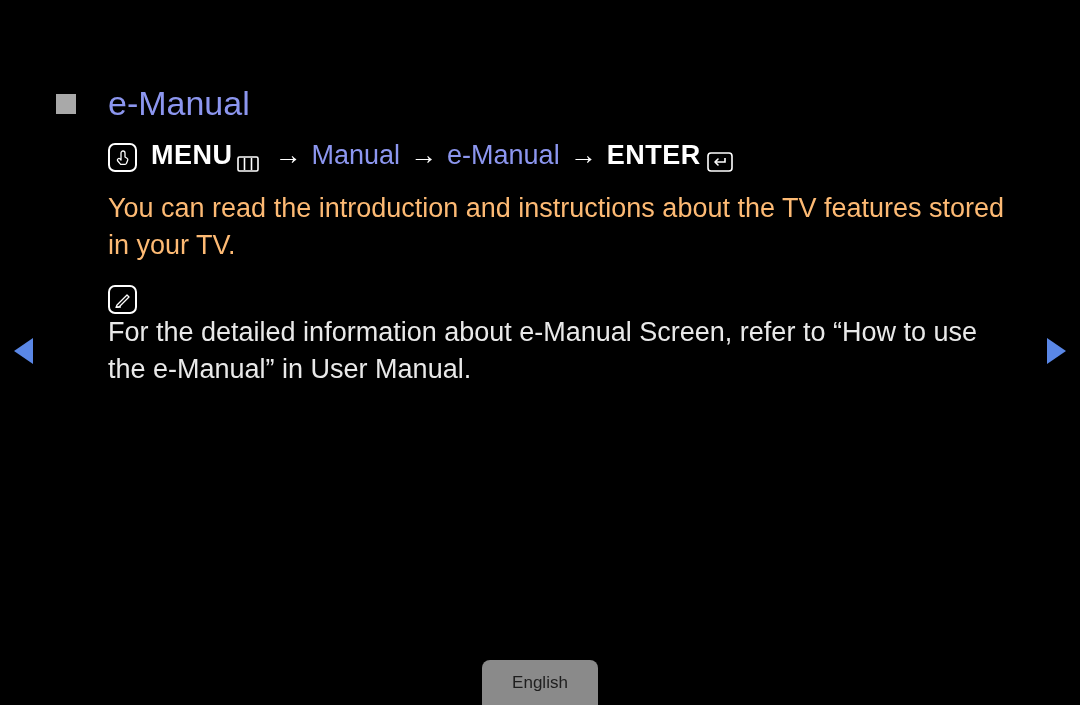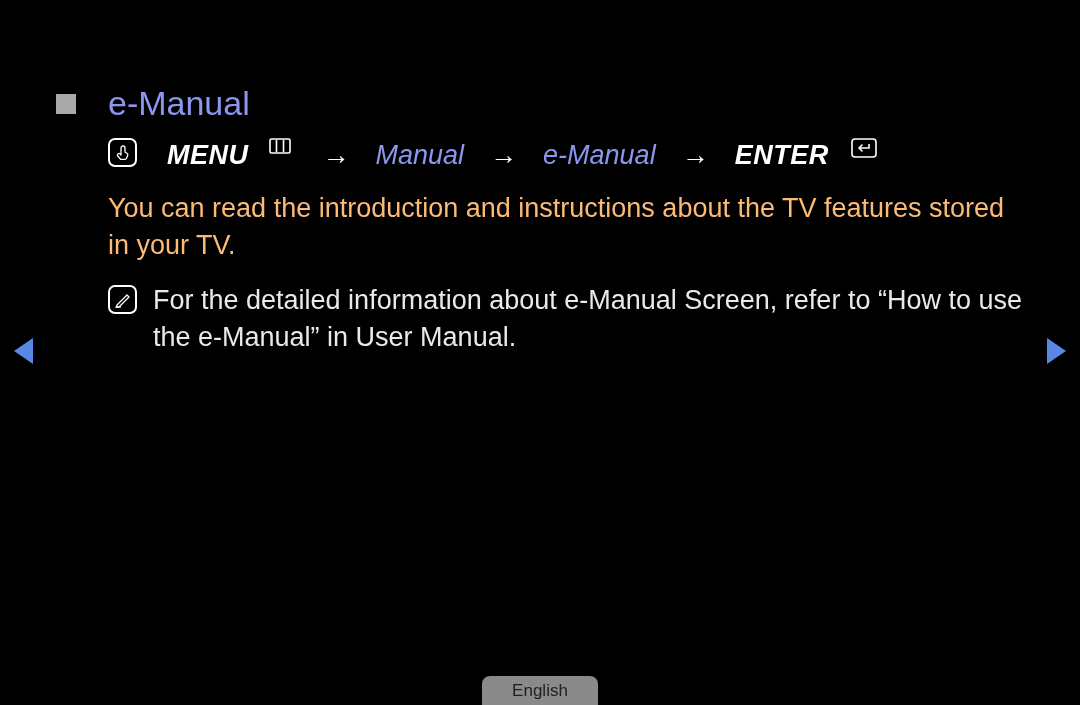--- a/index.html
+++ b/index.html
@@ -67,26 +67,25 @@
     font-size: 34px;
     font-weight: 400;
     color: #8c96ef;
   }
   .body {
     margin-left: 52px;
     margin-top: 15px;
   }
   .path-row {
     display: flex;
-    align-items: flex-start;
+    align-items: flex-end;
     flex-wrap: wrap;
     font-size: 27px;
     line-height: 34px;
-    gap: 16px;
-    font-style: italic;
+    gap: 0;
   }
   .hand-icon {
     width: 29px;
     height: 29px;
     border: 2px solid #fff;
     border-radius: 7px;
     display: flex;
     align-items: center;
     justify-content: center;
     margin-right: 14px;
@@ -120,20 +119,21 @@
   .desc {
     margin-top: 18px;
     font-size: 27px;
     line-height: 37px;
     color: #fdba74;
     max-width: 910px;
   }
   .note-row {
     display: flex;
     margin-top: 18px;
+    flex-direction: column;
   }
   .note-icon {
     width: 29px;
     height: 29px;
     border: 2px solid #fff;
     border-radius: 7px;
     display: flex;
     align-items: center;
     justify-content: center;
     margin-right: 16px;
@@ -166,21 +166,21 @@
     border-top: 13px solid transparent;
     border-bottom: 13px solid transparent;
     border-left: 19px solid #5a87e6;
   }
   .lang-badge {
     position: absolute;
     left: 50%;
     transform: translateX(-50%);
     bottom: 0;
     width: 116px;
-    height: 29px;
+    height: 45px;
     background: #8a8a8a;
     border-top-left-radius: 8px;
     border-top-right-radius: 8px;
     display: flex;
     align-items: center;
     justify-content: center;
     color: #1e1e1e;
     font-size: 17px;
     font-weight: 500;
     cursor: pointer;

